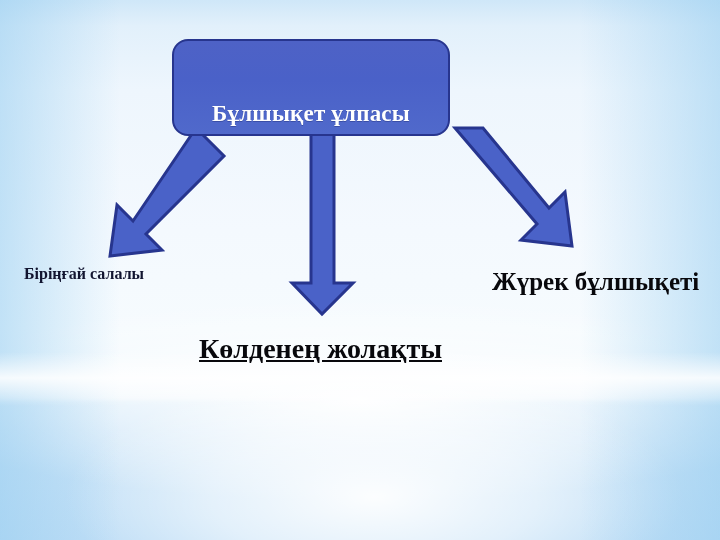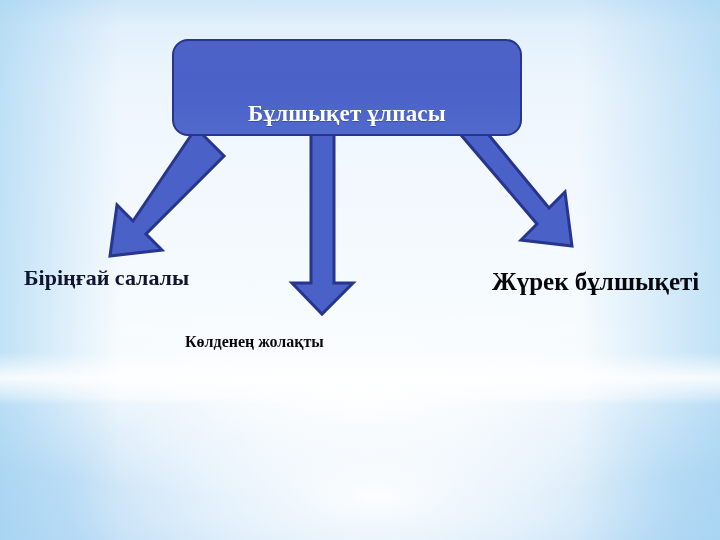--- a/index.html
+++ b/index.html
@@ -74,21 +74,21 @@
     position: absolute;
     left: 0; top: 0;
     width: 720px; height: 540px;
   }
 
   
   #main-box {
     position: absolute;
     left: 172px;
     top: 39px;
-    width: 350px;
+    width: 278px;
     height: 97px;
     box-sizing: border-box;
     background: linear-gradient(to bottom, #4e62c6 0%, #4a61c8 42%, #5069cb 100%);
     border: 2px solid #27358e;
     border-radius: 16px;
     display: flex;
     align-items: flex-end;
     justify-content: center;
     padding-bottom: 8px;
   }
@@ -105,28 +105,29 @@
   
   .leaf-label {
     position: absolute;
     font-weight: bold;
     white-space: nowrap;
     line-height: 1.15;
   }
   #label-smooth {
     left: 24px;
     top: 265px;
-    font-size: 22px;
+    font-size: 16px;
     color: #121530;
   }
   #label-striated {
-    left: 185px;
+    left: 199px;
     top: 333px;
-    font-size: 16px;
+    font-size: 28px;
     color: #08080c;
+    text-decoration: underline;
   }
   #label-cardiac {
     left: 492px;
     top: 268px;
     font-size: 25px;
     color: #08080c;
   }
 </style>
 </head>
 <body>

